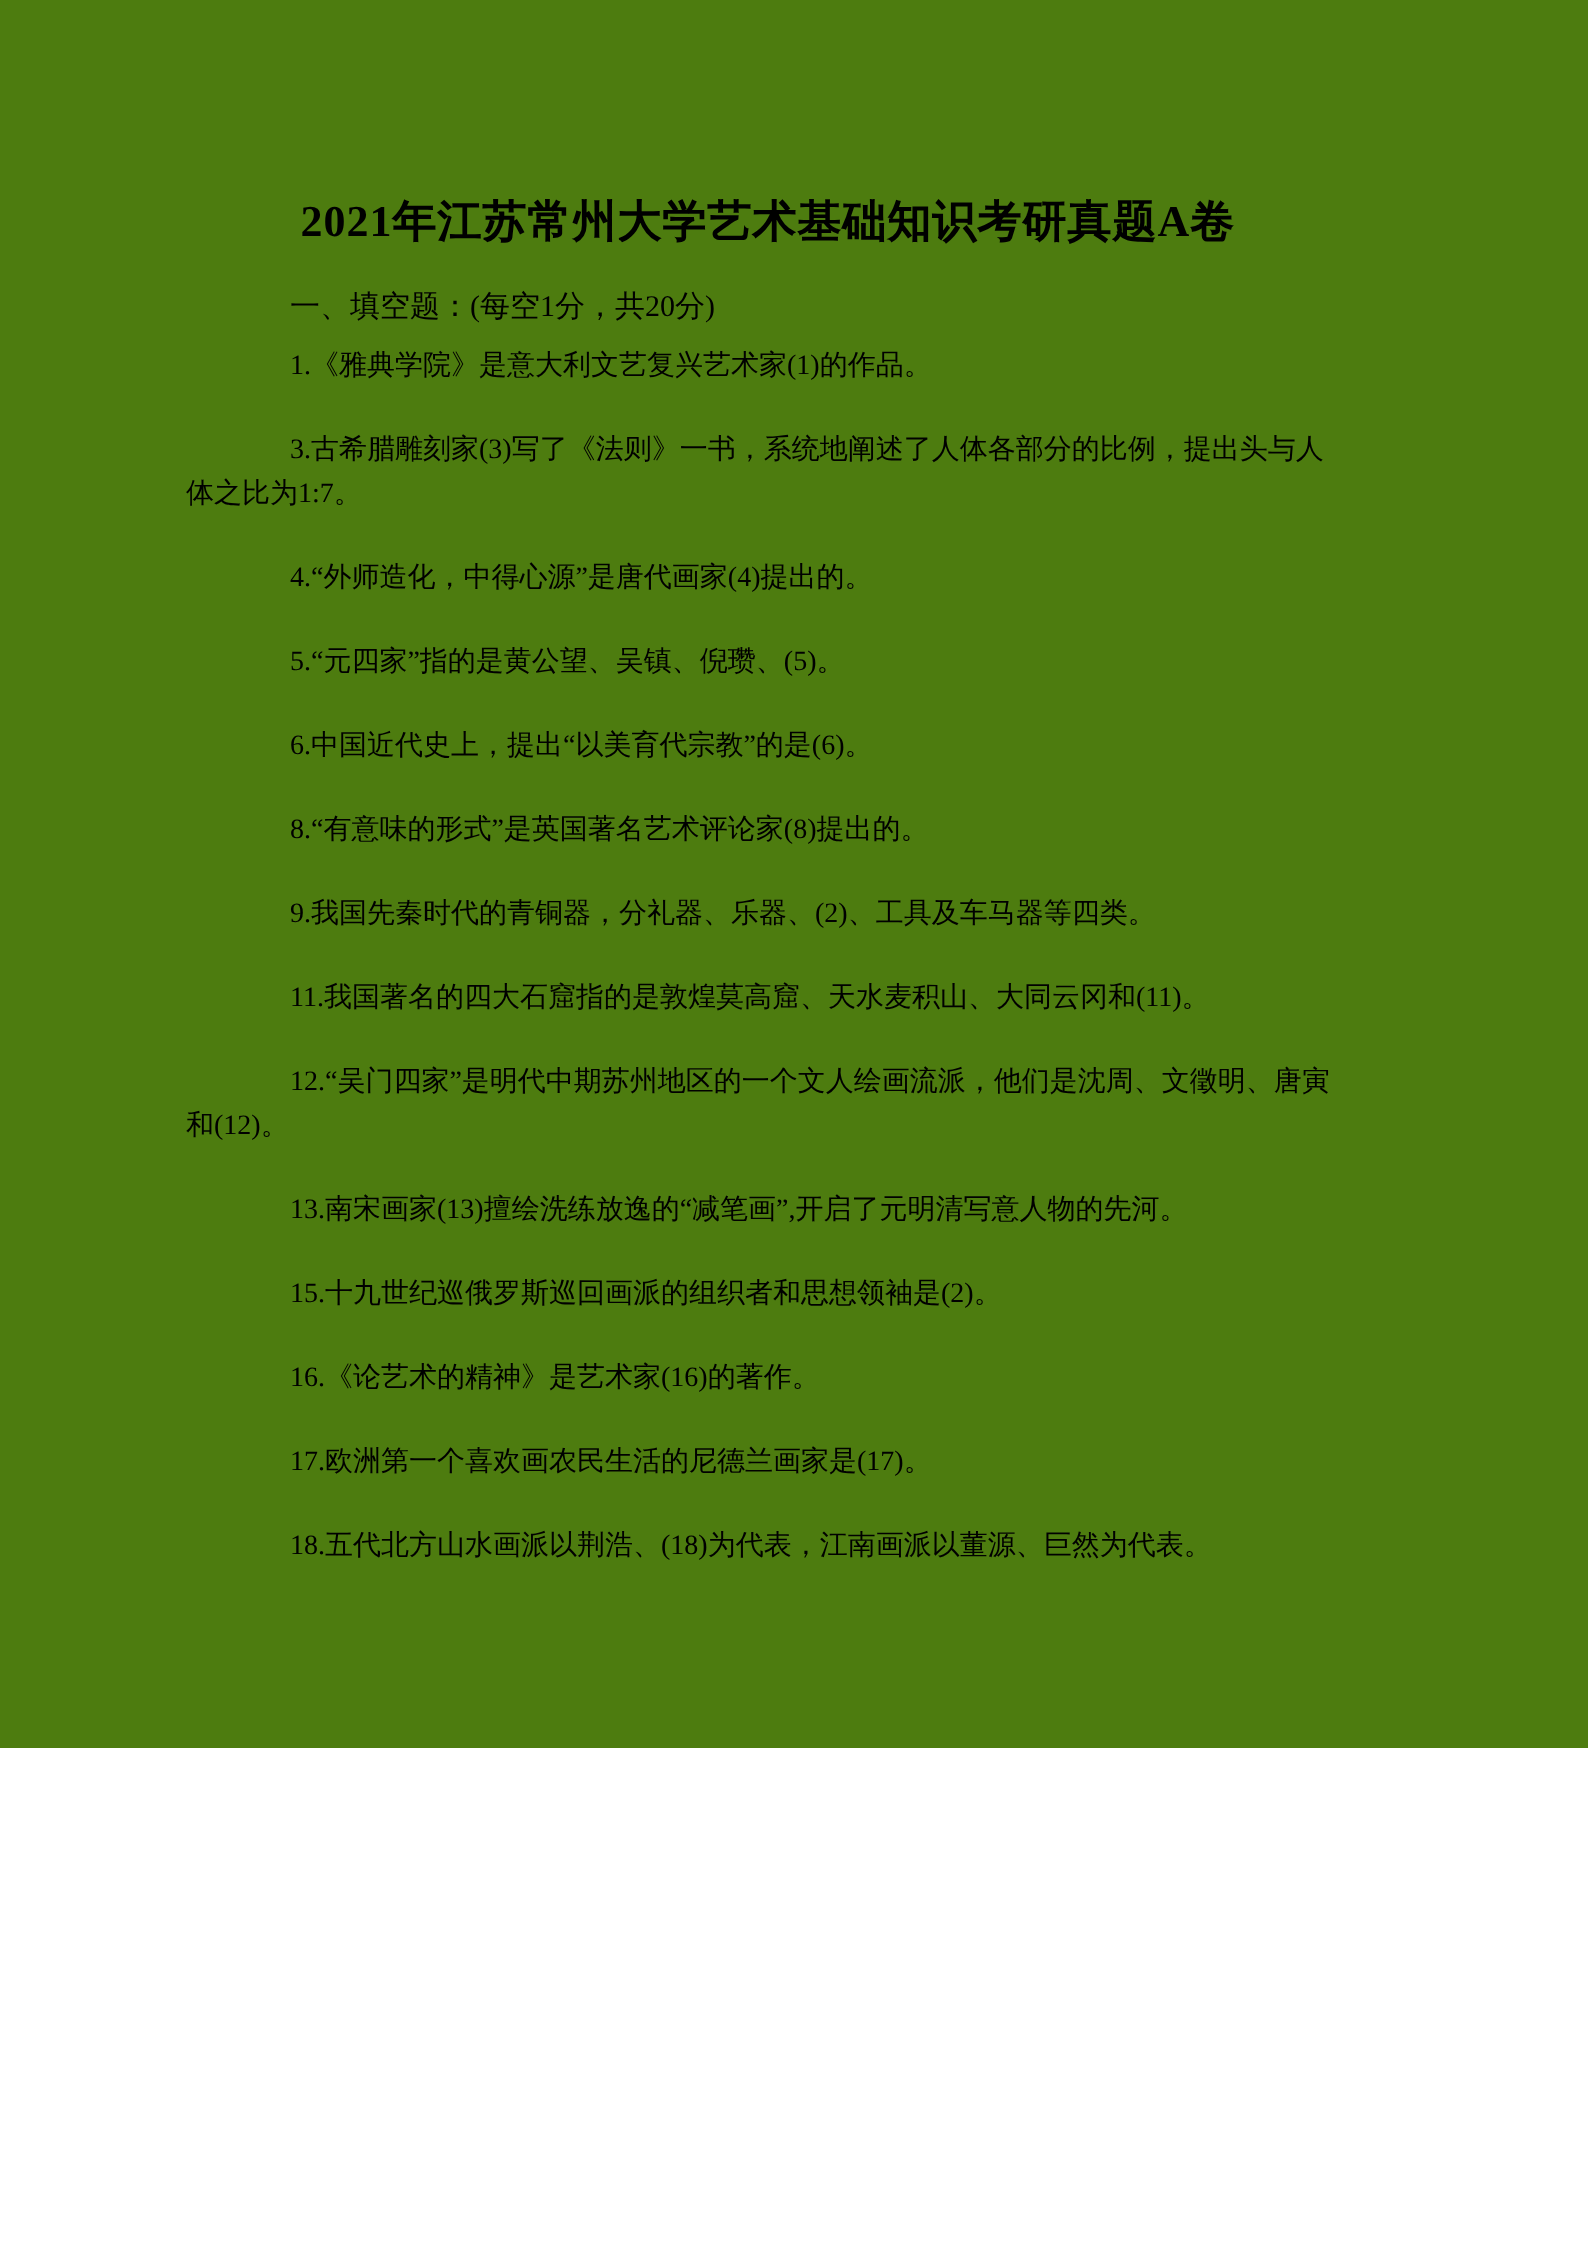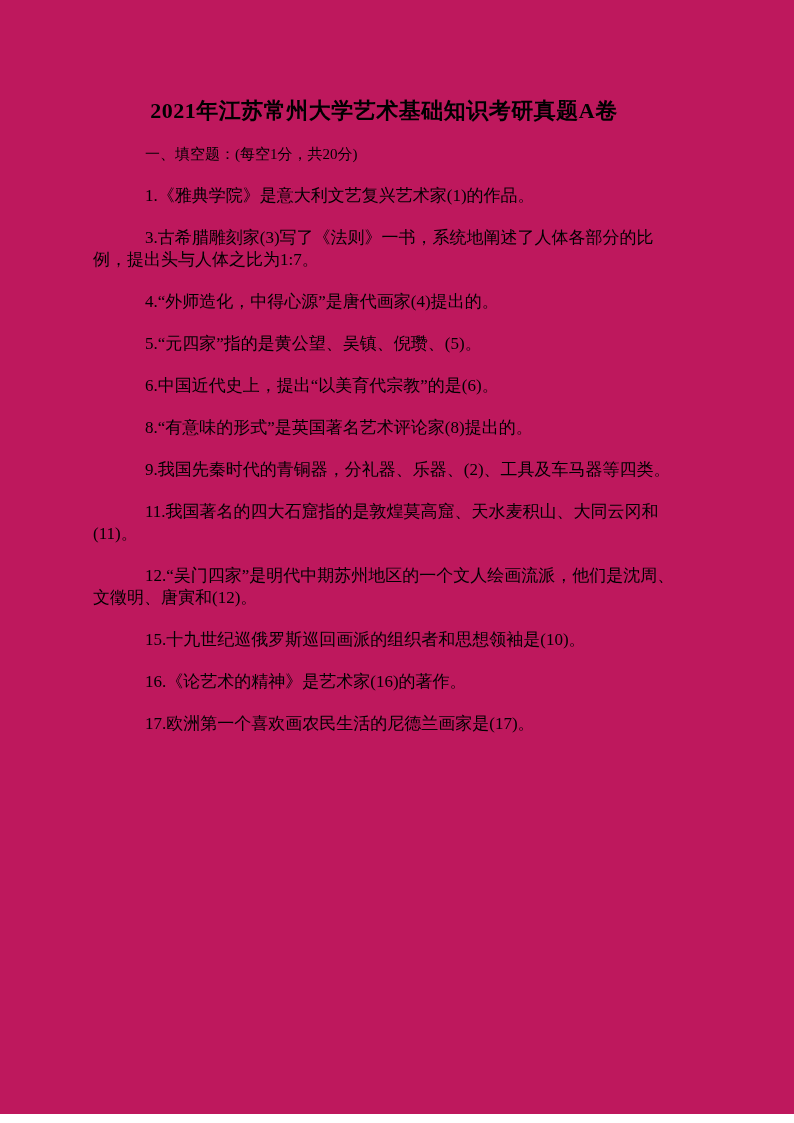--- a/index.html
+++ b/index.html
@@ -10,42 +10,42 @@
   body {
     width: 794px;
     height: 1123px;
     color: #000000;
     font-family: "Liberation Serif", serif;
     overflow: hidden;
   }
   .page {
     box-sizing: border-box;
     width: 794px;
-    height: 1114px;
+    height: 874px;
     padding: 96px 119px 40px 93px;
-    background: #be185d;
+    background: #4d7c0f;
   }
   .doc-title {
     margin: 0 0 17px 0;
     font-size: 22px;
     font-weight: bold;
     line-height: 30px;
     text-align: center;
     letter-spacing: 0.5px;
   }
   .section-heading {
-    margin: 0 0 20px 0;
+    margin: 0 0 8px 0;
     font-size: 15px;
     line-height: 22px;
     text-indent: 52px;
     font-weight: normal;
   }
   .exam-item {
     margin: 0 0 20px 0;
-    font-size: 17px;
+    font-size: 14px;
     line-height: 22px;
     text-indent: 52px;
     text-align: left;
   }
 </style>
 </head>
 <body>
 
 <div class="page">
   <h1 class="doc-title">2021年江苏常州大学艺术基础知识考研真题A卷</h1>
@@ -54,16 +54,18 @@
 
   <p class="exam-item">1.《雅典学院》是意大利文艺复兴艺术家(1)的作品。</p>
   <p class="exam-item">3.古希腊雕刻家(3)写了《法则》一书，系统地阐述了人体各部分的比例，提出头与人体之比为1:7。</p>
   <p class="exam-item">4.“外师造化，中得心源”是唐代画家(4)提出的。</p>
   <p class="exam-item">5.“元四家”指的是黄公望、吴镇、倪瓒、(5)。</p>
   <p class="exam-item">6.中国近代史上，提出“以美育代宗教”的是(6)。</p>
   <p class="exam-item">8.“有意味的形式”是英国著名艺术评论家(8)提出的。</p>
   <p class="exam-item">9.我国先秦时代的青铜器，分礼器、乐器、(2)、工具及车马器等四类。</p>
   <p class="exam-item">11.我国著名的四大石窟指的是敦煌莫高窟、天水麦积山、大同云冈和(11)。</p>
   <p class="exam-item">12.“吴门四家”是明代中期苏州地区的一个文人绘画流派，他们是沈周、文徵明、唐寅和(12)。</p>
-  <p class="exam-item">15.十九世纪巡俄罗斯巡回画派的组织者和思想领袖是(10)。</p>
+  <p class="exam-item">13.南宋画家(13)擅绘洗练放逸的“减笔画”,开启了元明清写意人物的先河。</p>
+  <p class="exam-item">15.十九世纪巡俄罗斯巡回画派的组织者和思想领袖是(2)。</p>
   <p class="exam-item">16.《论艺术的精神》是艺术家(16)的著作。</p>
   <p class="exam-item">17.欧洲第一个喜欢画农民生活的尼德兰画家是(17)。</p>
+  <p class="exam-item">18.五代北方山水画派以荆浩、(18)为代表，江南画派以董源、巨然为代表。</p>
 </div>
 
 </body></html>

